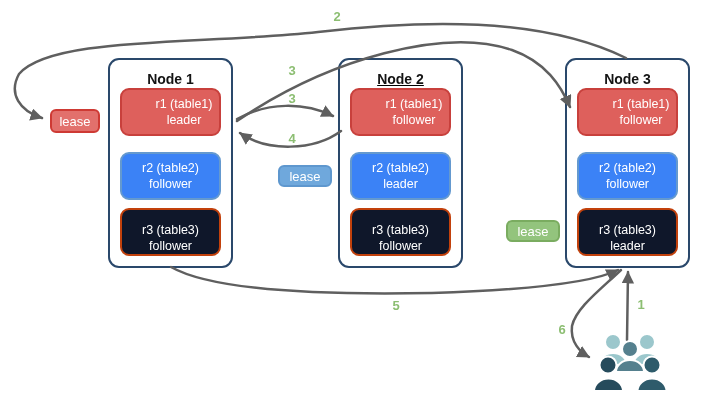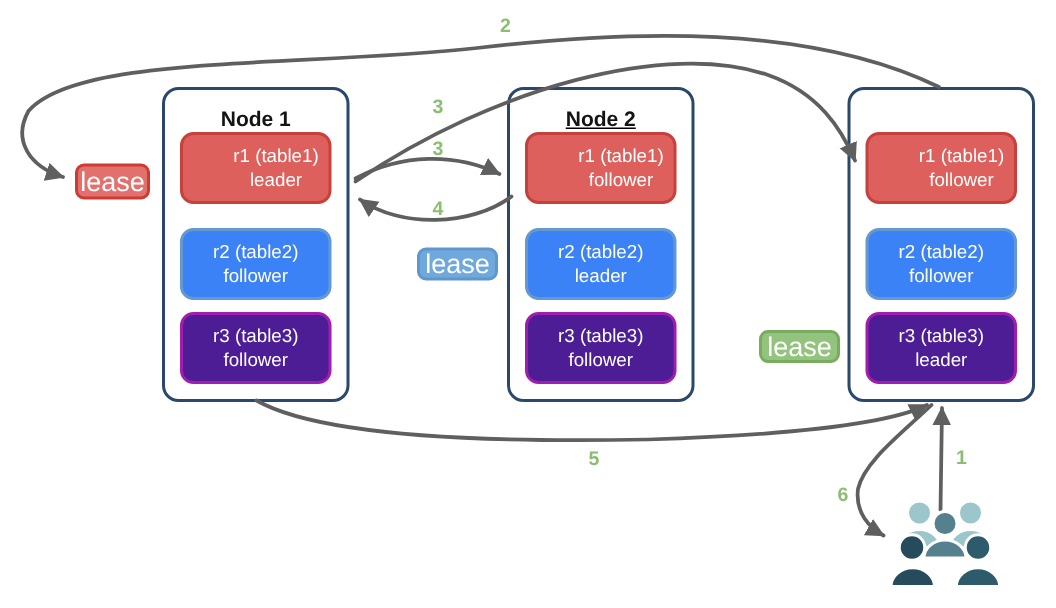--- a/index.html
+++ b/index.html
@@ -15,24 +15,24 @@
   #node1{left:108px;} #node2{left:338px;text-decoration:underline;} #node3{left:565px;}
   .node-title{margin-top:11px;text-align:center;font-weight:bold;font-size:14px;color:#141414;}
   .replica{
     position:absolute;left:10px;right:10px;height:48px;border-radius:9px;
     display:flex;flex-direction:column;align-items:center;justify-content:center;
     color:#fff;font-size:12.5px;line-height:1.28;box-sizing:border-box;text-align:center;
   }
   .replica.p1{top:28px;padding-left:27px;} .replica.p2{top:92px;} .replica.p3{top:148px;}
   .red{background:#DE605C;border:2px solid #C8403C;}
   .blue{background:#3b82f6;border:2px solid #6499CF;}
-  .green{background:#4c1d95;border:2px solid #a21caf;}
+  .green{background:#0f172a;border:2px solid #c2410c;justify-content:flex-end;}
   
   .lease{
-    position:absolute;border-radius:6px;color:#fff;font-size:18px;z-index:6;
+    position:absolute;border-radius:6px;color:#fff;font-size:13px;z-index:6;
     display:flex;align-items:center;justify-content:center;box-sizing:border-box;
   }
   #lease-red{left:50px;top:109px;width:50px;height:24px;background:#E2706C;border:2px solid #CE3A34;}
   #lease-blue{left:278px;top:165px;width:54px;height:22px;background:#6FA8DC;border:2px solid #5E97CE;}
   #lease-green{left:506px;top:220px;width:54px;height:22px;background:#93C47D;border:2px solid #7AAC60;}
   
   .step{position:absolute;color:#8CBE72;font-weight:bold;font-size:13px;width:16px;text-align:center;z-index:6;}
   #step-1{left:633px;top:297px;}
   #step-2{left:329px;top:9px;}
   #step-3a{left:284px;top:63px;}
@@ -77,20 +77,21 @@
       <span>r2 (table2)</span>
       <span>leader</span>
     </div>
     <div class="replica p3 green">
       <span>r3 (table3)</span>
       <span>follower</span>
     </div>
   </div>
 
   <div class="node" id="node3">
+    <div class="node-title">Node 3</div>
     <div class="replica p1 red">
       <span>r1 (table1)</span>
       <span>follower</span>
     </div>
     <div class="replica p2 blue">
       <span>r2 (table2)</span>
       <span>follower</span>
     </div>
     <div class="replica p3 green">
       <span>r3 (table3)</span>

